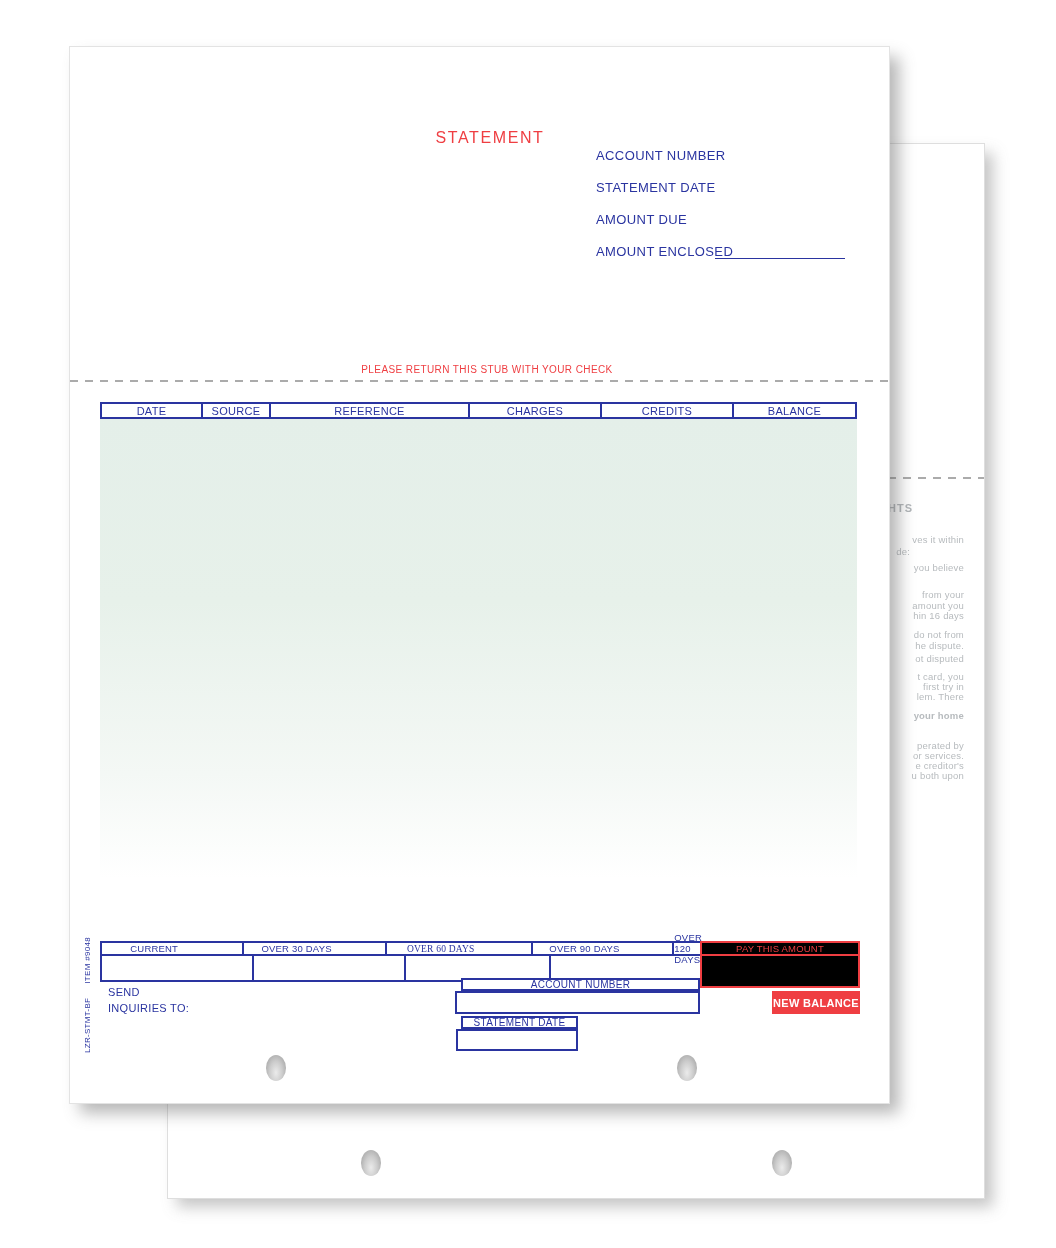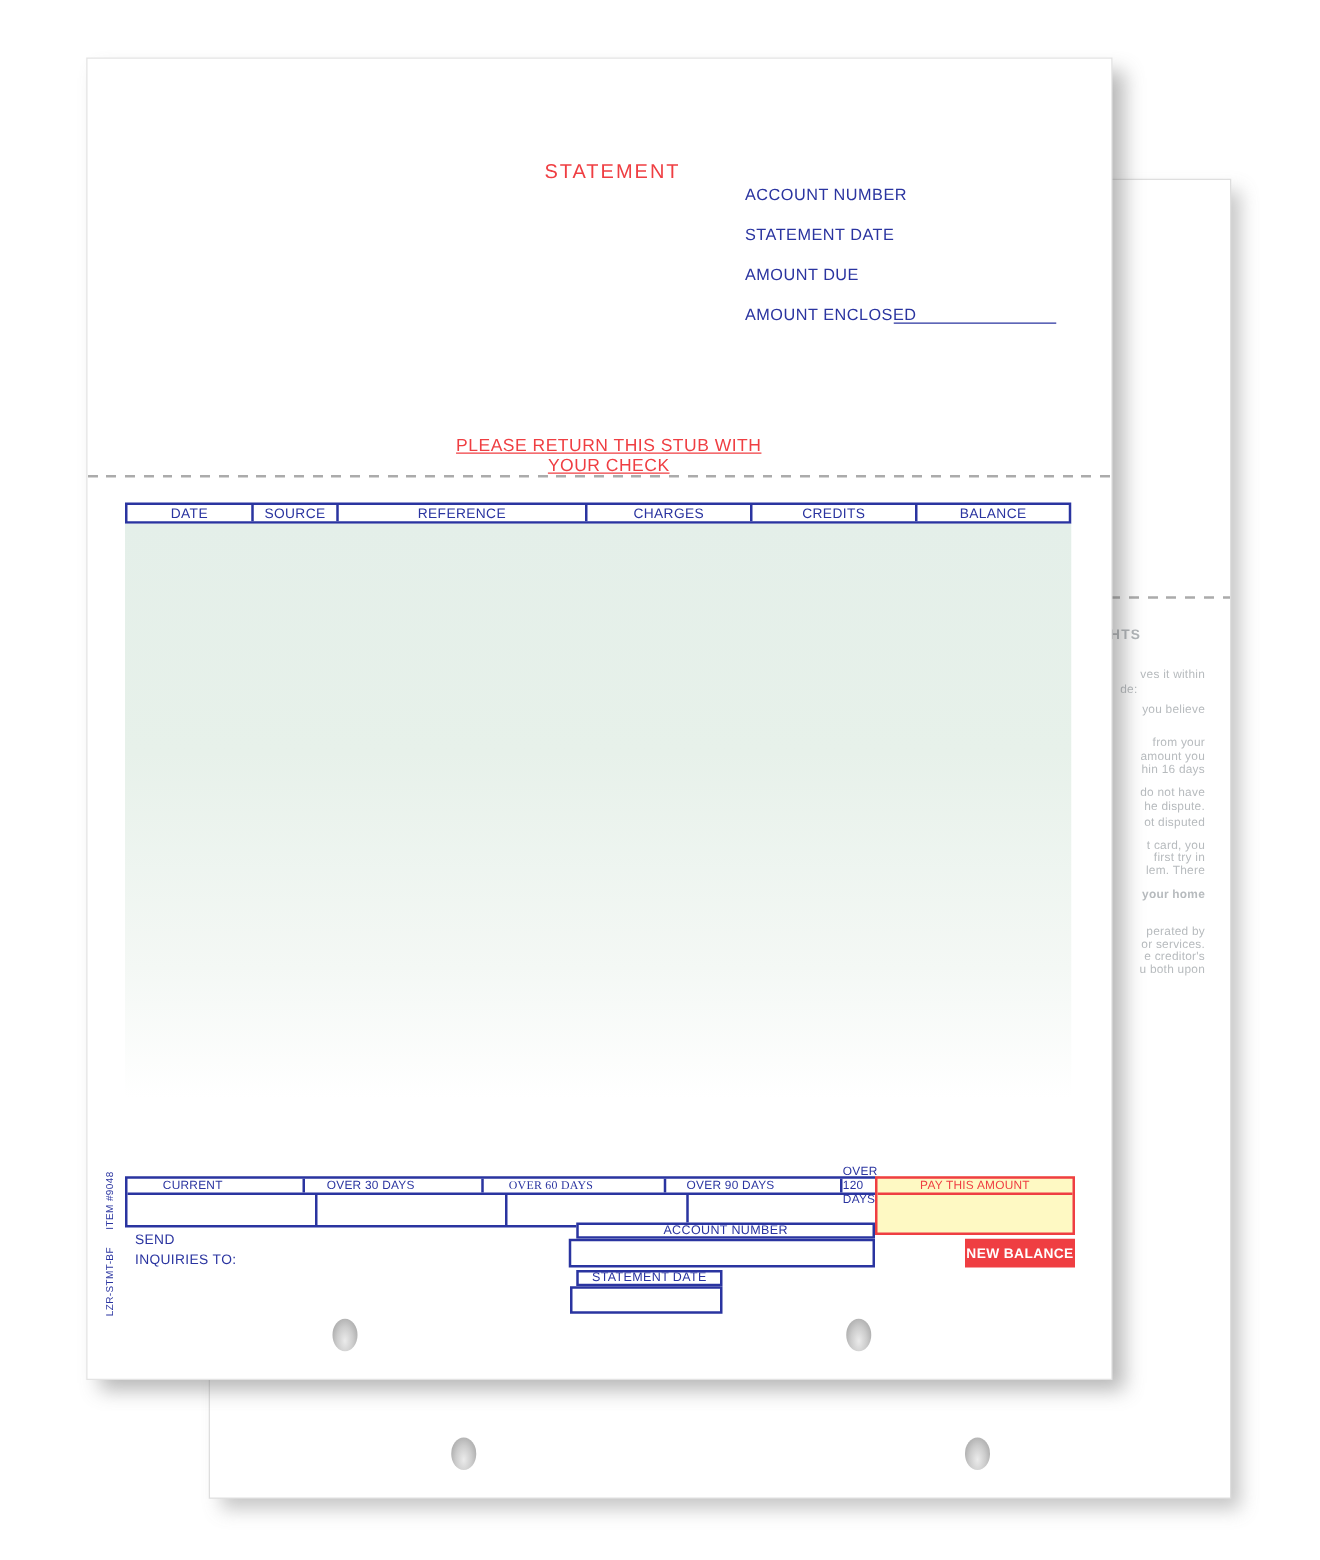--- a/index.html
+++ b/index.html
@@ -27,22 +27,22 @@
     color:#ef3e42;font-size:16px;letter-spacing:1.6px;font-weight:400;
   }
   .info-label{
     position:absolute;left:526px;color:#2a34a0;font-size:13px;letter-spacing:.4px;
   }
   .amt-line{
     position:absolute;left:645px;top:202px;width:130px;height:9px;
     border-bottom:1.5px solid #2a34a0;
   }
   .stub-note{
-    position:absolute;left:287px;top:301px;width:260px;text-align:center;
-    color:#ef3e42;font-size:14px;letter-spacing:.4px;text-decoration:underline;
+    position:absolute;left:287px;top:317px;width:260px;text-align:center;
+    color:#ef3e42;font-size:10px;letter-spacing:.4px;
   }
   
   .main-head{
     position:absolute;left:30px;top:355px;width:757px;height:17px;
     border:2px solid #2a34a0;box-sizing:border-box;display:flex;background:#fff;
   }
   .main-head .cell{
     display:flex;align-items:center;justify-content:center;
     color:#2a34a0;font-size:11px;letter-spacing:.3px;box-sizing:border-box;
   }
@@ -58,21 +58,21 @@
   }
   .aging-head{display:flex;height:11px;border-bottom:2px solid #2a34a0;}
   .aging-vals{display:flex;height:24px;}
   .aging .cell{
     display:flex;align-items:center;justify-content:center;
     color:#2a34a0;font-size:9.5px;letter-spacing:.2px;box-sizing:border-box;
   }
   .aging .cell + .cell{border-left:2px solid #2a34a0;margin-left:36px;}
   .pay-box{
     position:absolute;left:630px;top:894px;width:160px;height:47px;
-    border:2px solid #ef3e42;box-sizing:border-box;background:#fef9c3;
+    border:2px solid #ef3e42;box-sizing:border-box;background:#000000;
   }
   .pay-box .pay-head{
     height:11px;border-bottom:2px solid #ef3e42;display:flex;align-items:center;
     justify-content:center;color:#ef3e42;font-size:9.5px;letter-spacing:.2px;
   }
   .label-box{
     position:absolute;border:2px solid #2a34a0;box-sizing:border-box;background:#fff;
     display:flex;align-items:center;justify-content:center;
     color:#2a34a0;font-size:10px;letter-spacing:.3px;
   }
@@ -111,21 +111,21 @@
 <div class="sheet back-sheet">
   <div class="dash-line" style="top:333px;"></div>
 
   <span class="frag frag-head" style="top:359px;right:71px;">HTS</span>
   <span class="frag" style="top:391px;right:20px;">ves it within</span>
   <span class="frag" style="top:403px;right:74px;">de:</span>
   <span class="frag" style="top:419px;right:20px;">you believe</span>
   <span class="frag" style="top:446px;right:20px;">from your</span>
   <span class="frag" style="top:457px;right:20px;">amount you</span>
   <span class="frag" style="top:467px;right:20px;">hin 16 days</span>
-  <span class="frag" style="top:486px;right:20px;">do not have</span>
+  <span class="frag" style="top:486px;right:20px;">do not from</span>
   <span class="frag" style="top:497px;right:20px;">he dispute.</span>
   <span class="frag" style="top:510px;right:20px;">ot disputed</span>
   <span class="frag" style="top:528px;right:20px;">t card, you</span>
   <span class="frag" style="top:538px;right:20px;">first try in</span>
   <span class="frag" style="top:548px;right:20px;">lem. There</span>
   <span class="frag" style="top:567px;right:20px;font-weight:bold;">your home</span>
   <span class="frag" style="top:597px;right:20px;">perated by</span>
   <span class="frag" style="top:607px;right:20px;">or services.</span>
   <span class="frag" style="top:617px;right:20px;">e creditor's</span>
   <span class="frag" style="top:627px;right:20px;">u both upon</span>

